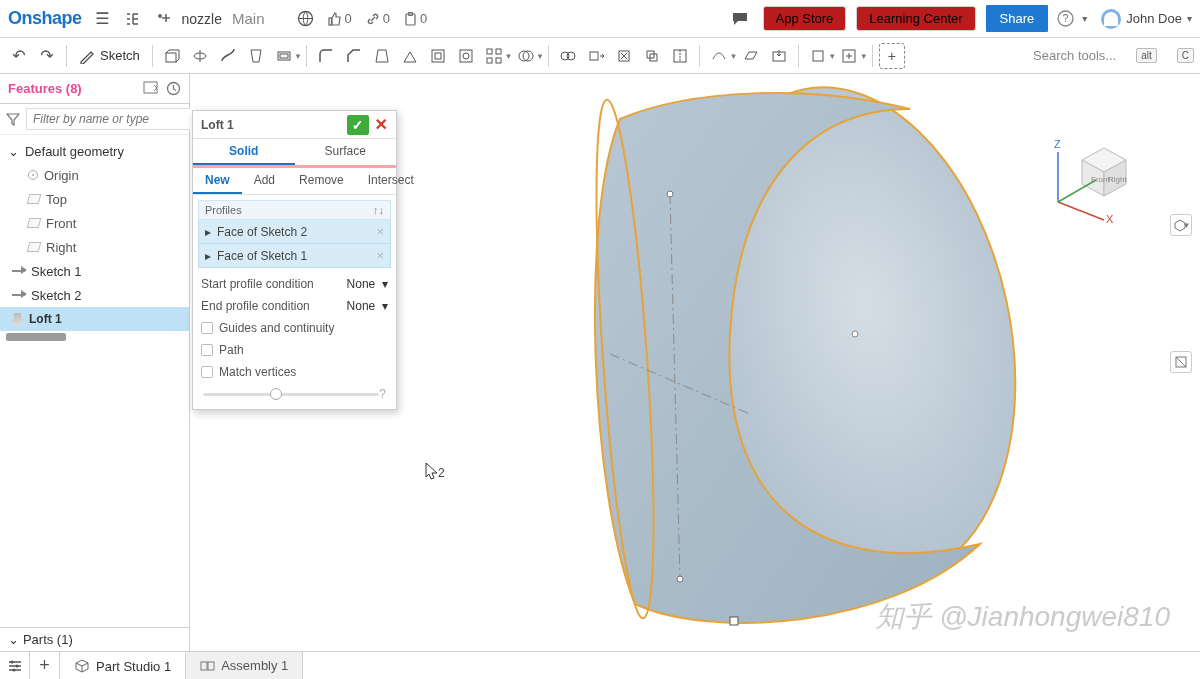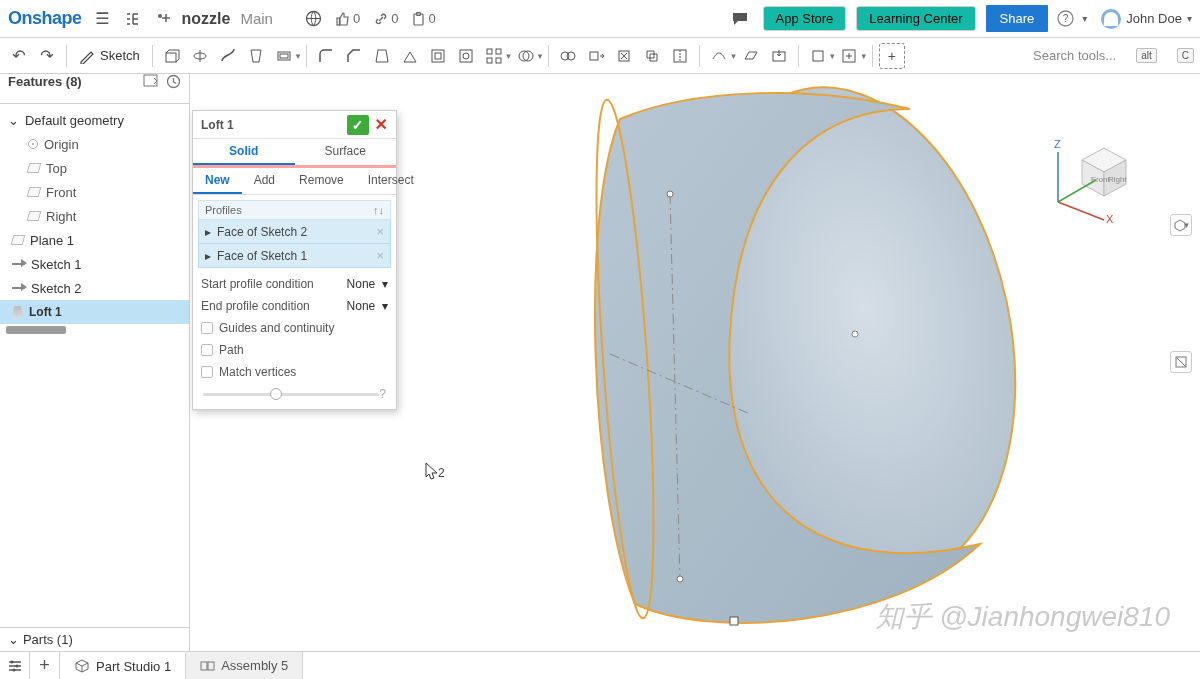--- a/index.html
+++ b/index.html
@@ -9,45 +9,45 @@
     --blue: #1b73c7;
     --hover-blue:#e6f2fb;
     --sel-blue:#bfe1f6;
     --text-gray:#666;
   }
 
   
   .topbar { display:flex; align-items:center; height:38px; border-bottom:1px solid var(--border); padding:0 8px; gap:4px; }
   .logo { font-weight:700; color:var(--blue); font-size:18px; letter-spacing:-.5px; padding-right:4px;}
   .topbar .icon-btn, .toolbar .icon-btn { width:26px; height:26px; display:flex; align-items:center; justify-content:center; border-radius:3px; color:#555; font-size:16px; }
-  .doc-name { font-size:16px; font-weight:700; color:#444; margin-left:2px;}
+  .doc-name { font-size:14px; font-weight:400; color:#444; margin-left:2px;}
   .doc-branch{ font-size:15px; color:#888; margin-left:6px;}
   .spacer { flex:1; }
   .count { display:flex; align-items:center; gap:3px; color:#666; font-size:13px; margin:0 5px;}
-  .pill-btn { border:1px solid var(--border); background:#14b8a6; padding:4px 12px; font-size:13px; border-radius:3px; margin-left:6px;}
+  .pill-btn { border:1px solid var(--border); background:#b91c1c; padding:4px 12px; font-size:13px; border-radius:3px; margin-left:6px;}
   .share-btn{ background:#1f79d0; color:#fff; border:none; padding:6px 14px; font-size:13px; border-radius:1px; margin-left:6px;}
   .user { display:flex; align-items:center; gap:5px; margin-left:10px; font-size:13px; color:#444;}
   .avatar{ width:20px; height:20px; border-radius:50%; background:#7fb3e6; position:relative;}
   .avatar::after{ content:""; position:absolute; inset:3px; background:#fff; border-radius:50% 50% 0 0;}
   .caret-down{ font-size:10px; color:#666;}
 
   
   .toolbar { display:flex; align-items:center; height:36px; border-bottom:1px solid var(--border); padding:0 6px; gap:2px; position:relative;}
   .toolbar .sep { width:1px; height:22px; background:var(--border); margin:0 4px;}
   .sketch-btn{ display:flex; align-items:center; gap:5px; font-size:13px; color:#333; padding:0 6px;}
   .sketch-btn svg{width:16px;height:16px;}
   .search-tools{ margin-left:auto; display:flex; align-items:center; gap:20px; font-size:13px; color:#888;}
   .kbd{ border:1px solid #bbb; background:#f5f5f5; font-size:10px; padding:1px 4px; border-radius:2px; color:#555;}
   .tool-group{display:flex;align-items:center;gap:2px;}
   .tiny-caret{font-size:9px;color:#777;margin-left:-3px;}
 
   
   .main { display:flex; height:calc(679px - 38px - 36px - 28px); }
   .sidebar { width:190px; border-right:1px solid var(--border); position:relative; display:flex; flex-direction:column; font-size:13px;}
-  .panel-head{ display:flex; align-items:flex-start; height:30px; padding:0 8px; border-bottom:1px solid var(--border); font-weight:600; color:#404040;}
+  .panel-head{ display:flex; align-items:center; height:30px; padding:0 8px; border-bottom:1px solid var(--border); font-weight:600; color:#ec4899;}
   .panel-head .right-icons{margin-left:auto;display:flex;gap:8px;color:#666;}
   .filter-row{display:flex;align-items:center;gap:6px;padding:4px 6px;border-bottom:1px solid #eee;}
   .filter-row input{flex:1;border:1px solid #ddd;font-size:12px;padding:3px 6px;color:#888;font-style:italic;}
   .tree{padding:4px 0;flex:1;overflow:hidden;}
   .tree-item{display:flex;align-items:center;height:24px;padding-left:8px;gap:6px;cursor:default;}
   .tree-item.sub{padding-left:28px;color:#555;}
   .tree-item.sel{background:var(--sel-blue);font-weight:600;}
   .plane-box{width:12px;height:10px;border:1px solid #bbb;background:#f8f8f8;transform:skewX(-15deg);}
   .sketch-ico{width:13px;height:2px;background:#888;position:relative;}
   .sketch-ico::before{content:"";position:absolute;right:-2px;top:-4px;width:0;height:0;border-left:6px solid #888;border-top:4px solid transparent;border-bottom:4px solid transparent;}
@@ -353,20 +353,28 @@
             </svg>
         </span>
         <span>
           <svg width="15" height="15" viewBox="0 0 15 15">
               <circle cx="7.5" cy="7.5" r="6" stroke="#777" fill="none" stroke-width="1.3"></circle>
               <path d="M7.5 4v4l2.5 1.5" stroke="#777" fill="none" stroke-width="1.3"></path>
             </svg>
         </span>
       </span>
     </div>
+    <div class="filter-row">
+      <span>
+        <svg width="14" height="14" viewBox="0 0 14 14">
+            <path d="M1 2h12L8 8v5l-2-1V8z" stroke="#777" fill="none" stroke-width="1.2"></path>
+          </svg>
+      </span>
+      <input placeholder="Filter by name or type" style="">
+    </div>
     <div class="tree">
       <div class="tree-item">
         <span>⌄</span>
         <span>Default geometry</span>
       </div>
       <div class="tree-item sub">
         <span style="width:10px;height:10px;border:1px solid #aaa;border-radius:50%;position:relative;">
             <span style="position:absolute;inset:3px;background:#aaa;border-radius:50%;"></span>
           </span>
         <span>Origin</span>
@@ -375,24 +383,20 @@
         <span class="plane-box"></span>
         <span>Top</span>
       </div>
       <div class="tree-item sub">
         <span class="plane-box"></span>
         <span>Front</span>
       </div>
       <div class="tree-item sub">
         <span class="plane-box"></span>
         <span>Right</span>
-      </div>
-      <div class="tree-item" style="padding-left:12px;">
-        <span class="plane-box"></span>
-        <span>Plane 1</span>
       </div>
       <div class="tree-item" style="padding-left:12px;">
         <span class="sketch-ico"></span>
         <span>Sketch 1</span>
       </div>
       <div class="tree-item" style="padding-left:12px;">
         <span class="sketch-ico"></span>
         <span>Sketch 2</span>
       </div>
       <div class="tree-item sel" style="padding-left:12px;">
@@ -562,15 +566,15 @@
         <path d="M2 4l6-3 6 3v6l-6 3-6-3z" stroke="#666" fill="none"></path>
         <path d="M2 4l6 3 6-3M8 7v6" stroke="#666" fill="none"></path>
       </svg>
     <span>Part Studio 1</span>
   </div>
   <div class="doc-tab inactive">
     <svg width="15" height="14" viewBox="0 0 15 14">
         <rect x="1" y="3" width="6" height="8" stroke="#777" fill="none"></rect>
         <rect x="8" y="3" width="6" height="8" stroke="#777" fill="none"></rect>
       </svg>
-    <span>Assembly 5</span>
+    <span>Assembly 1</span>
   </div>
 </div>
 
 </body></html>

